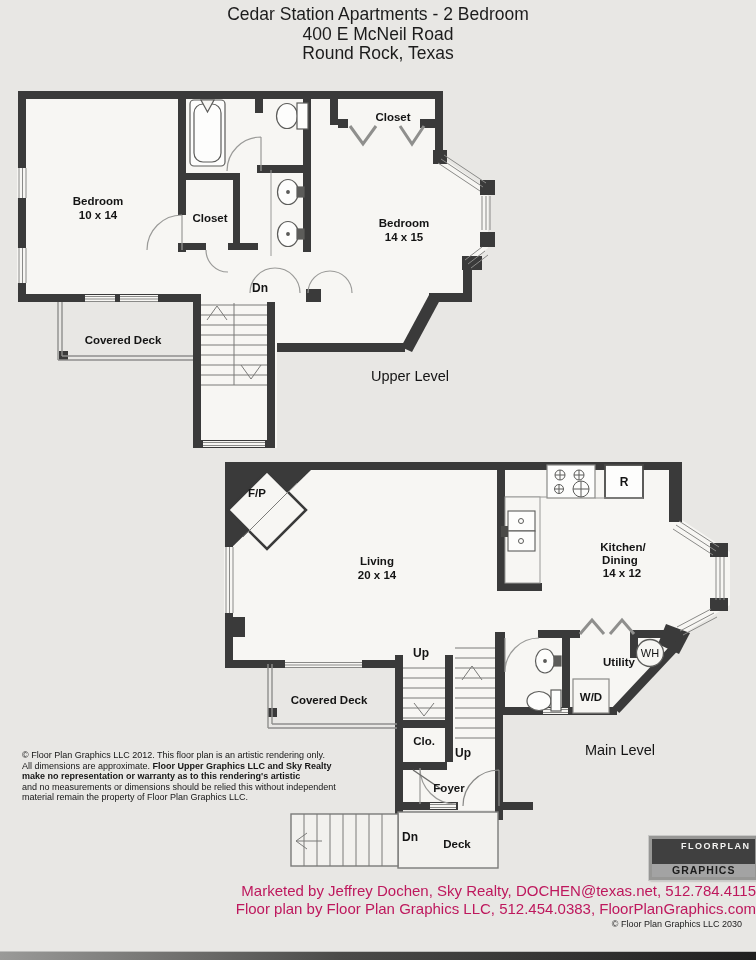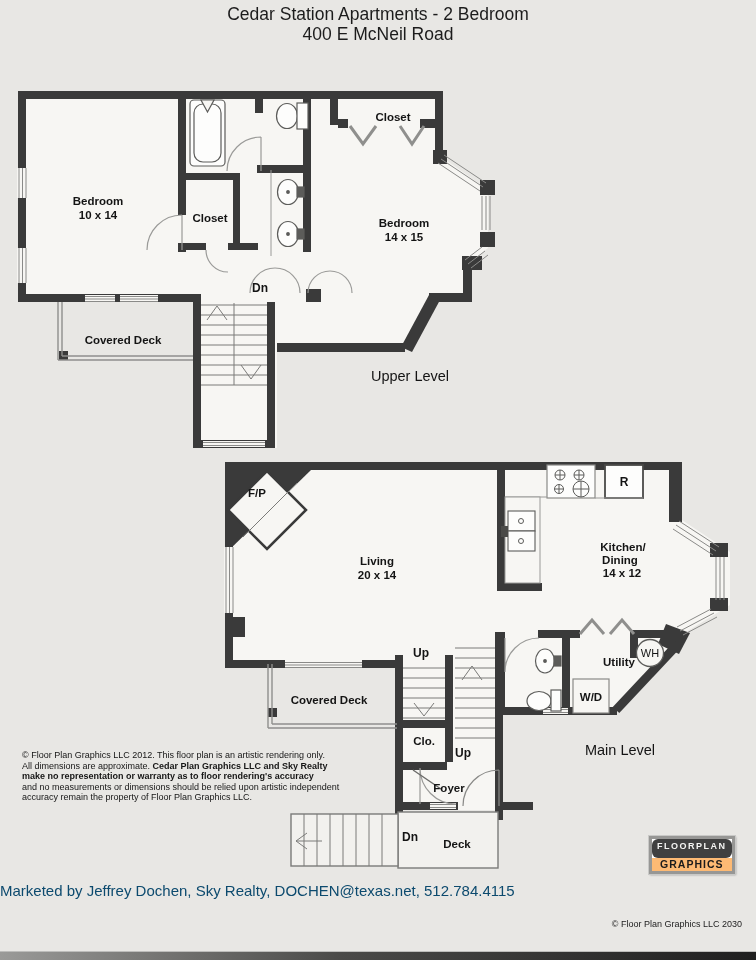--- a/index.html
+++ b/index.html
@@ -9,41 +9,42 @@
   .title-block div{font-size:17.5px;line-height:19.5px;}
   svg.plan{position:absolute;left:0;top:0;}
   svg text{font-family:"Liberation Sans",sans-serif;fill:#141414;}
   .rl{font-size:11.5px;font-weight:bold;text-anchor:middle;}
   .sl{font-size:12px;font-weight:bold;text-anchor:middle;}
   .cap{font-size:14.5px;text-anchor:middle;}
   .wh{font-size:11px;text-anchor:middle;}
   .disclaimer{position:absolute;left:22px;top:750px;width:330px;font-size:9px;
               line-height:10.6px;color:#161616;}
   .disclaimer b{font-weight:bold;}
-  .foot{position:absolute;left:0;width:100%;top:882px;text-align:left;
-        font-size:15px;line-height:18px;color:#0c4a6e;}
+  .foot{position:absolute;left:0;width:100%;top:882px;text-align:right;
+        font-size:15px;line-height:18px;color:#be185d;}
   .foot-copy{position:absolute;right:14px;top:919px;font-size:9px;color:#222;}
   .logo{position:absolute;left:649px;top:836px;border:3px solid #979795;
         outline:1px solid #c9c9c7;background:#fff;box-shadow:1px 1px 2px rgba(0,0,0,.35);}
   .logo-top{background:#404040;color:#f4f4f2;font-size:9px;font-weight:bold;
-            letter-spacing:1.5px;padding:2px 5px 7px;text-align:right;border-radius:6px;}
-  .logo-bottom{background:#fdba74;color:#1b1b1b;font-size:10.5px;font-weight:bold;
-               letter-spacing:1px;text-align:right;padding:0 8px 1px;}
+            letter-spacing:1.5px;padding:2px 5px 13px;text-align:right;}
+  .logo-bottom{background:#a3a3a3;color:#1b1b1b;font-size:10.5px;font-weight:bold;
+               letter-spacing:1px;text-align:left;padding:0 20px 1px;}
   .scan-line{position:absolute;left:0;bottom:8px;width:100%;height:1px;background:#bdbdbb;}
   .scan-strip{position:absolute;left:0;bottom:0;width:100%;height:8px;
               background:linear-gradient(90deg,#9a9a98,#4a4a48 45%,#1f1f1f);}
 </style>
 </head>
 <body>
 
 <div class="page">
 
   <div class="title-block">
     <div>Cedar Station Apartments - 2 Bedroom</div>
     <div>400 E McNeil Road</div>
+    <div>Round Rock, Texas</div>
   </div>
 
   <svg class="plan" width="756" height="960" viewBox="0 0 756 960">
 
     <g>
 
       <path fill="#f7f6f3" d="M18 91 L443 91 L443 158 L488 190 L488 248 L468 264 L468 297 L429 297 L405 350 L277 350 L277 448 L193 448 L193 302 L18 302 Z"></path>
 
       <g fill="#3a3a3a">
         <rect x="18" y="91" width="425" height="8"></rect>
@@ -324,31 +325,32 @@
       <text class="rl" x="449" y="792">Foyer</text>
       <text class="rl" x="329" y="704">Covered Deck</text>
       <text class="rl" x="457" y="848">Deck</text>
       <text class="sl" x="410" y="841">Dn</text>
       <text class="cap" x="620" y="755">Main Level</text>
     </g>
   </svg>
 
   <div class="disclaimer">
     <div><span>© Floor Plan Graphics LLC 2012. This floor plan is an artistic rendering only.</span></div>
-    <div><span>All dimensions are approximate. </span><b>Cedar Plan Graphics LLC and Sky Realty</b></div>
-    <div><b>make no representation or warranty as to floor rendering's accuracy</b></div>
-    <div><span>and no measurements or dimensions should be relied upon artistic independent</span></div>
-    <div><span>accuracy remain the property of Floor Plan Graphics LLC.</span></div>
+    <div><span>All dimensions are approximate. </span><b>Floor Upper Graphics LLC and Sky Realty</b></div>
+    <div><b>make no representation or warranty as to this rendering's artistic</b></div>
+    <div><span>and no measurements or dimensions should be relied this without independent</span></div>
+    <div><span>material remain the property of Floor Plan Graphics LLC.</span></div>
   </div>
 
   <div class="logo">
     <div class="logo-top">FLOORPLAN</div>
     <div class="logo-bottom">GRAPHICS</div>
   </div>
 
   <div class="foot">
     <div>Marketed by Jeffrey Dochen, Sky Realty, DOCHEN@texas.net, 512.784.4115</div>
+    <div>Floor plan by Floor Plan Graphics LLC, 512.454.0383, FloorPlanGraphics.com</div>
   </div>
   <div class="foot-copy">© Floor Plan Graphics LLC 2030</div>
 
   <div class="scan-line"></div>
   <div class="scan-strip"></div>
 </div>
 
 </body></html>

